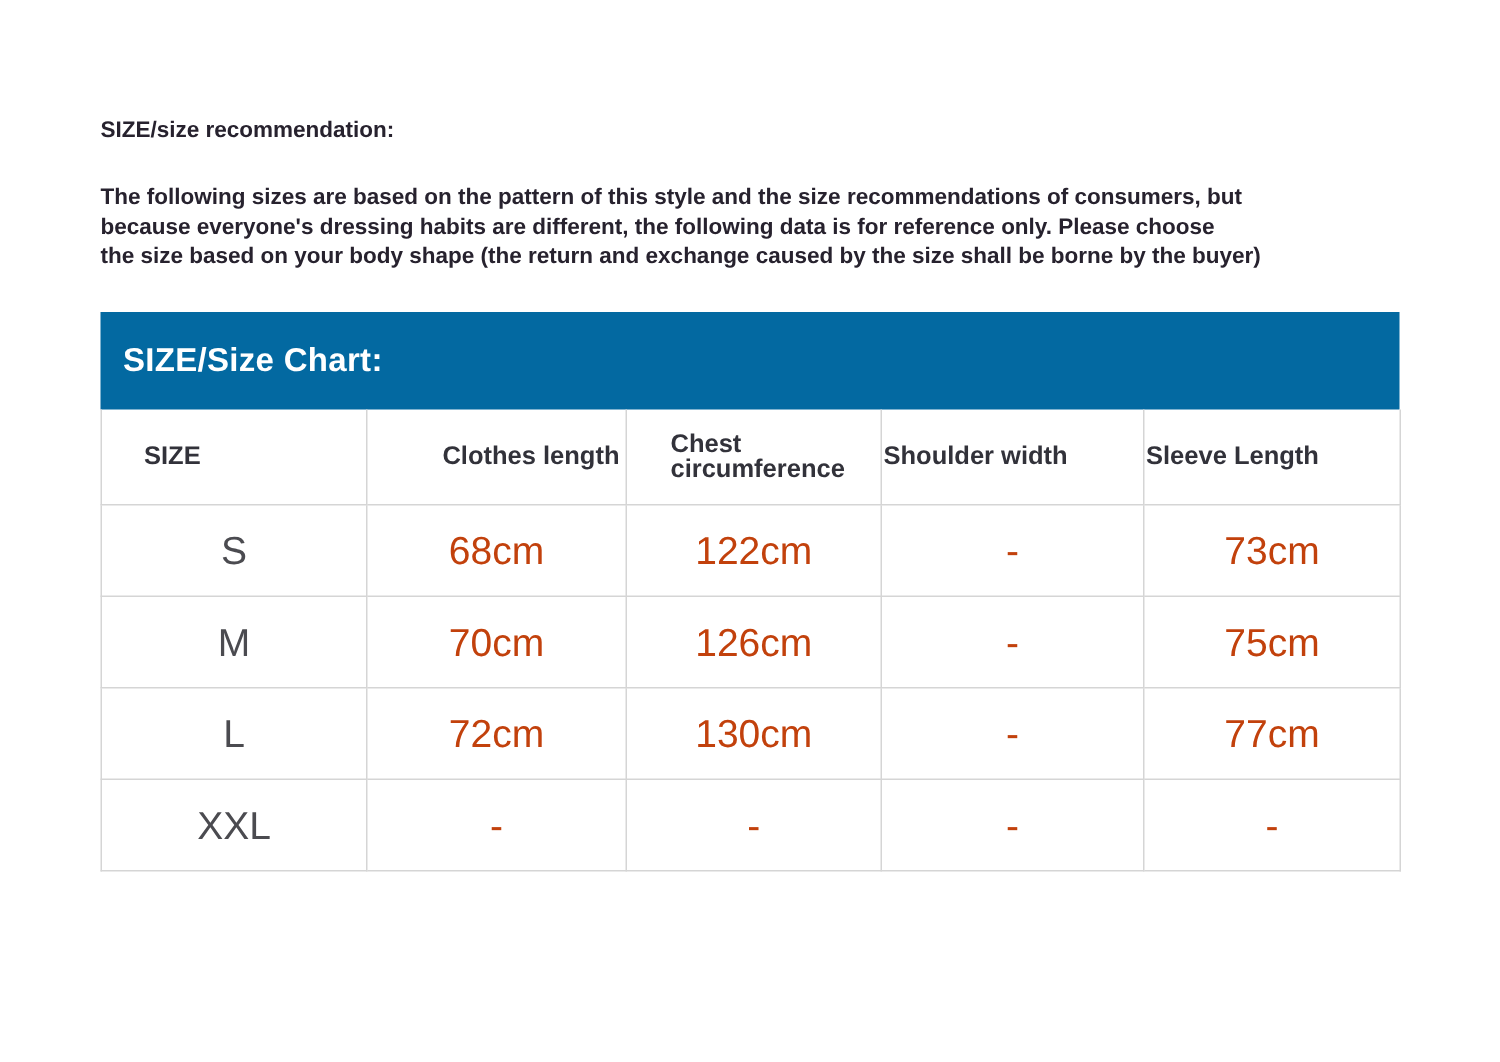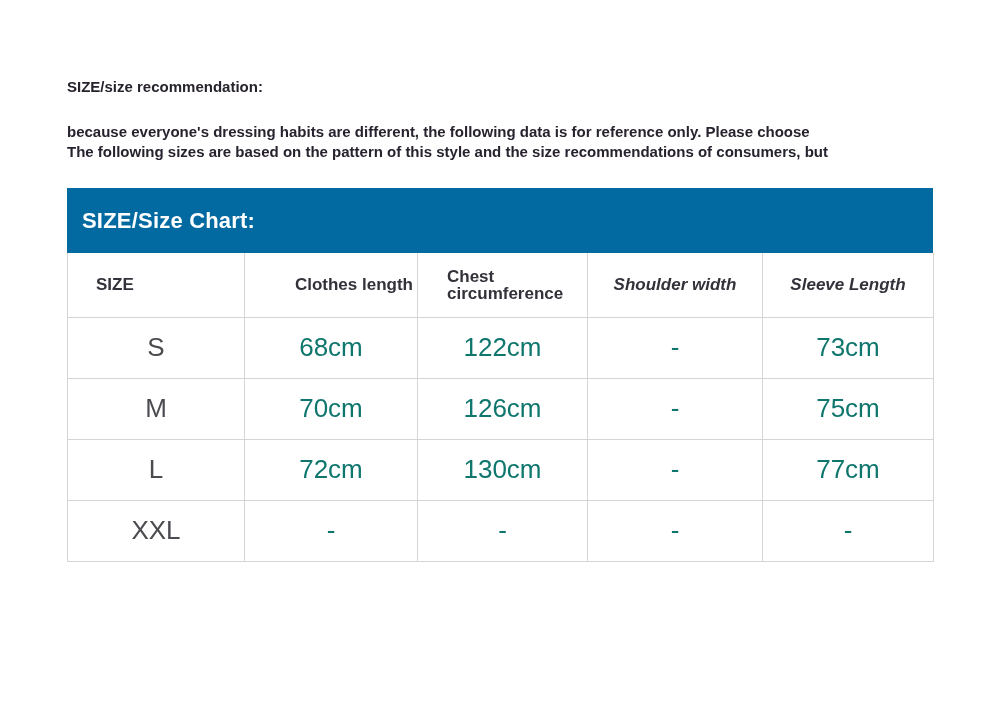--- a/index.html
+++ b/index.html
@@ -79,46 +79,46 @@
     padding-right: 4px;
     padding-left: 44px;
   }
   th.h-chest {
     text-align: left;
     padding-left: 29px;
     font-size: 14px;
     line-height: 17px;
   }
   th.h-center {
-    text-align: center;
-    font-style: italic;
+    text-align: left;
   }
   table.size-table tbody td {
     height: 61px;
     text-align: center;
     vertical-align: middle;
     font-size: 26px;
     font-weight: normal;
-    color: #0f766e;
+    color: #c2410c;
   }
   table.size-table tbody td.row-label {
     color: #4b4b50;
   }
 </style>
 </head>
 <body>
 
 <div class="page">
   <div class="content">
 
     <div class="intro-heading">SIZE/size recommendation:</div>
 
     <div class="intro-paragraph">
+      <div class="line">The following sizes are based on the pattern of this style and the size recommendations of consumers, but</div>
       <div class="line">because everyone's dressing habits are different, the following data is for reference only. Please choose</div>
-      <div class="line">The following sizes are based on the pattern of this style and the size recommendations of consumers, but</div>
+      <div class="line">the size based on your body shape (the return and exchange caused by the size shall be borne by the buyer)</div>
     </div>
 
     <div class="title-bar" style="background: #0369a1;">
       <span>SIZE/Size Chart:</span>
     </div>
 
     <table class="size-table">
       <colgroup>
         <col style="width:177px">
         <col style="width:173px">

